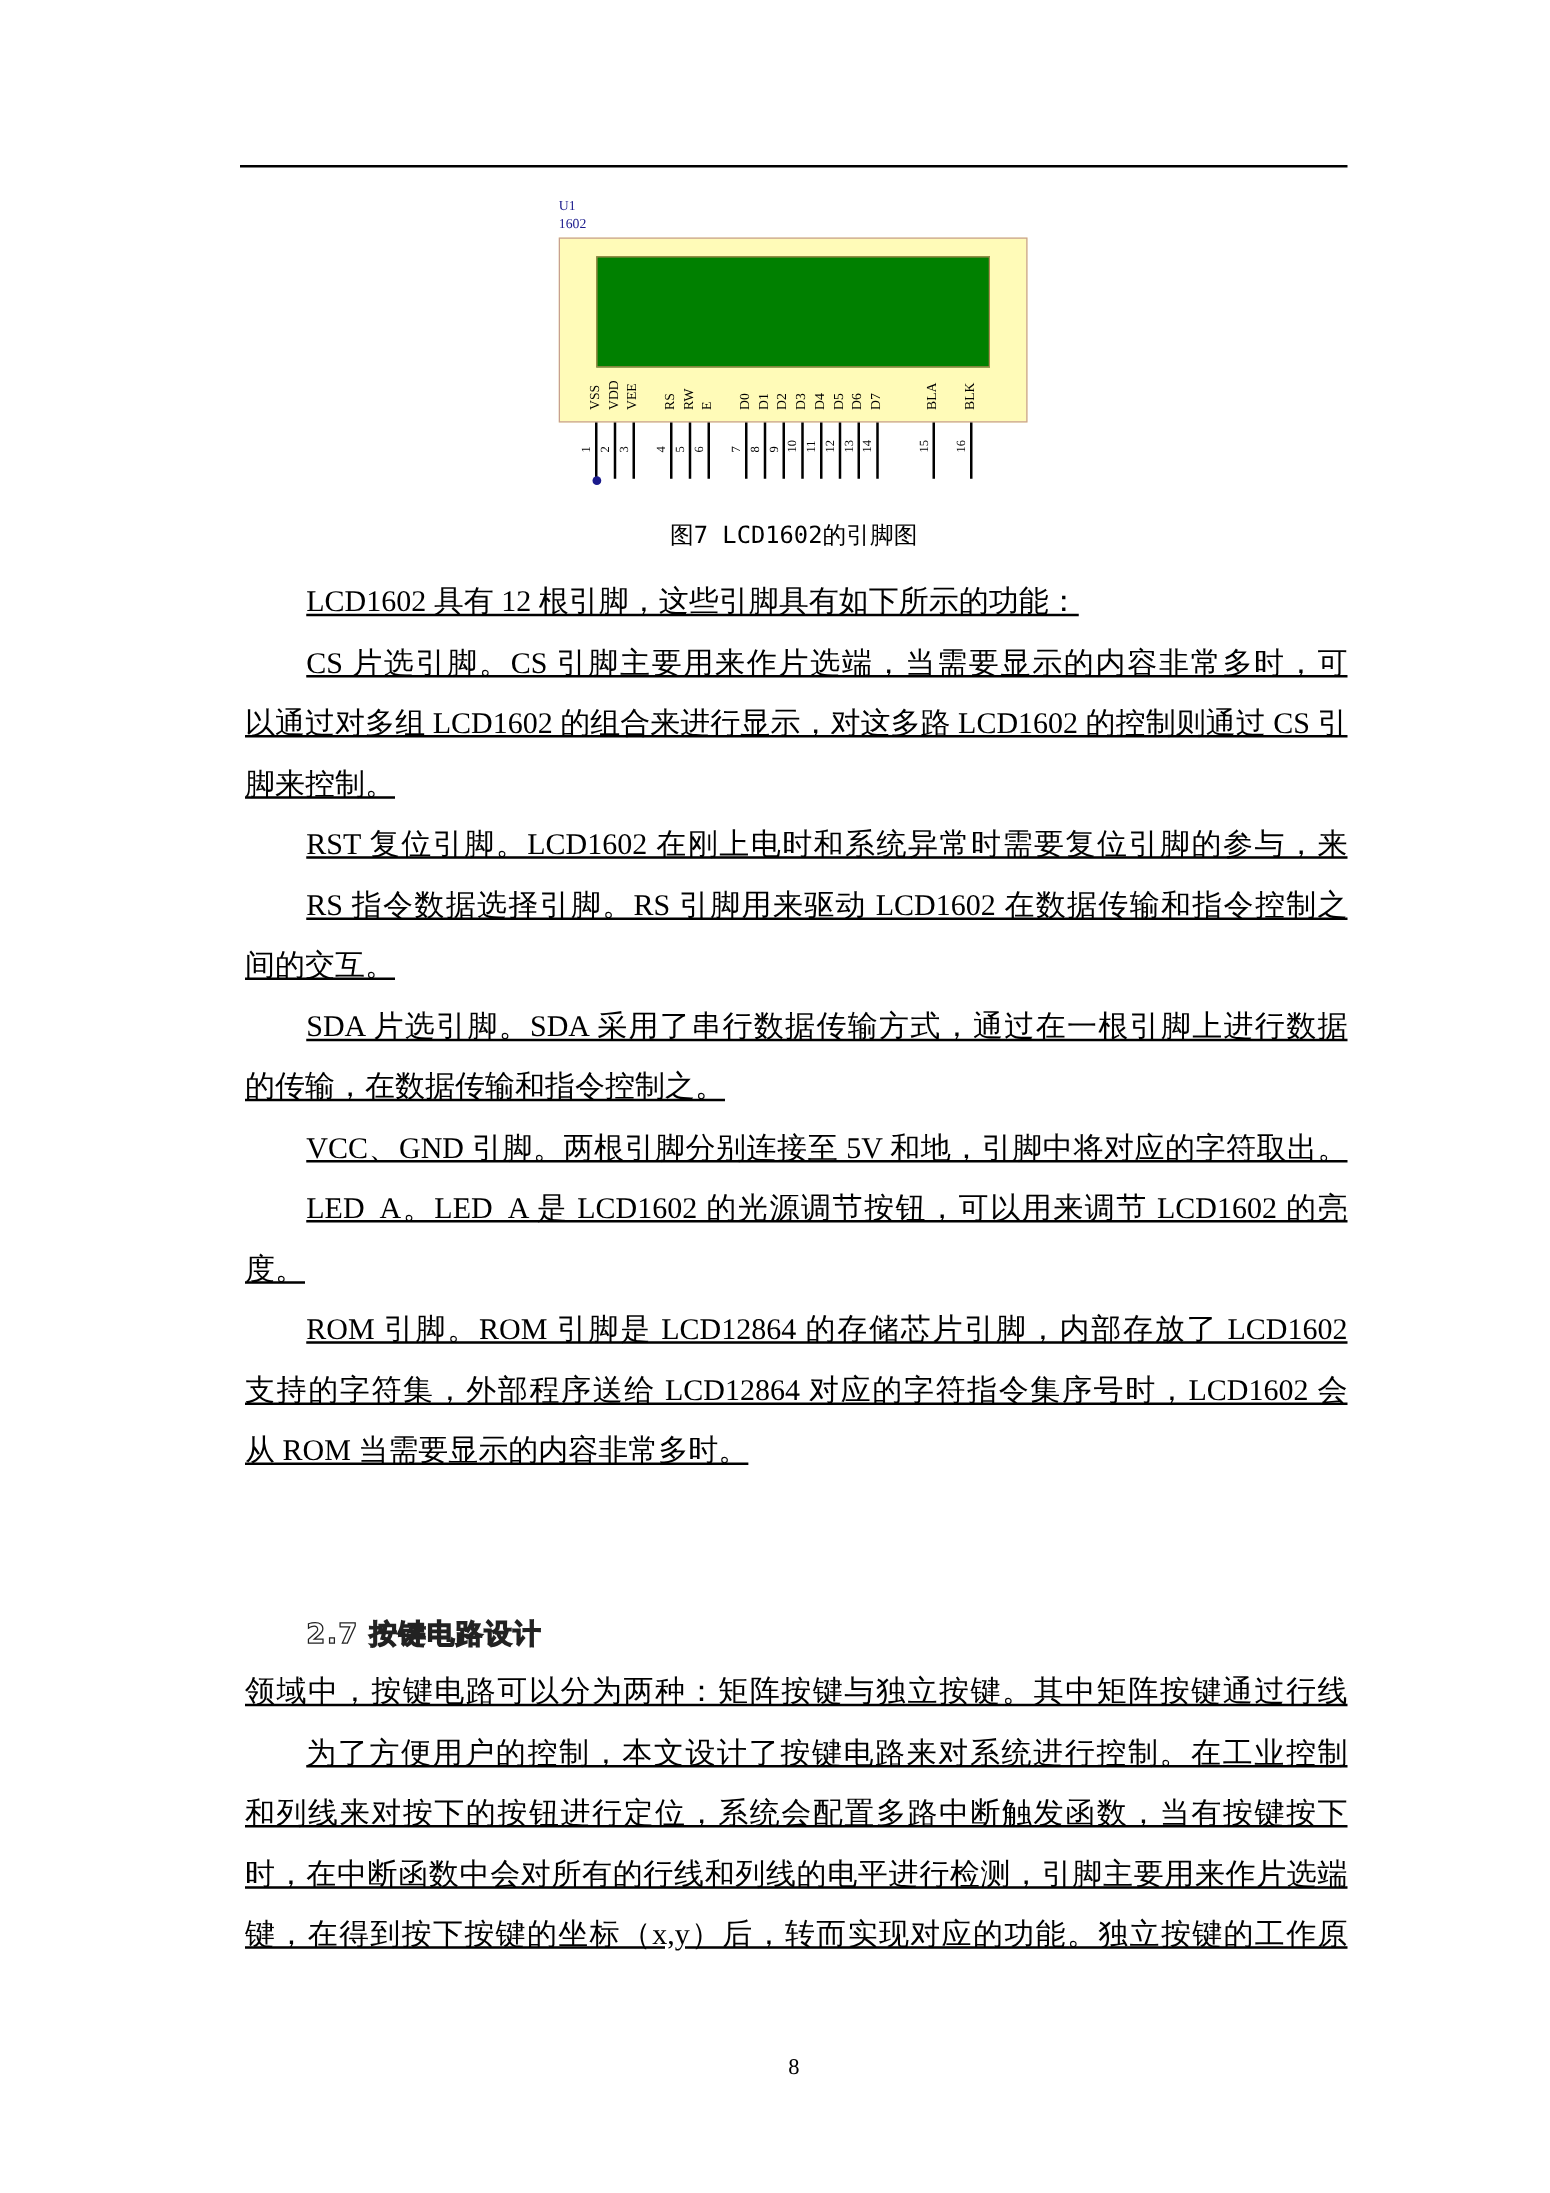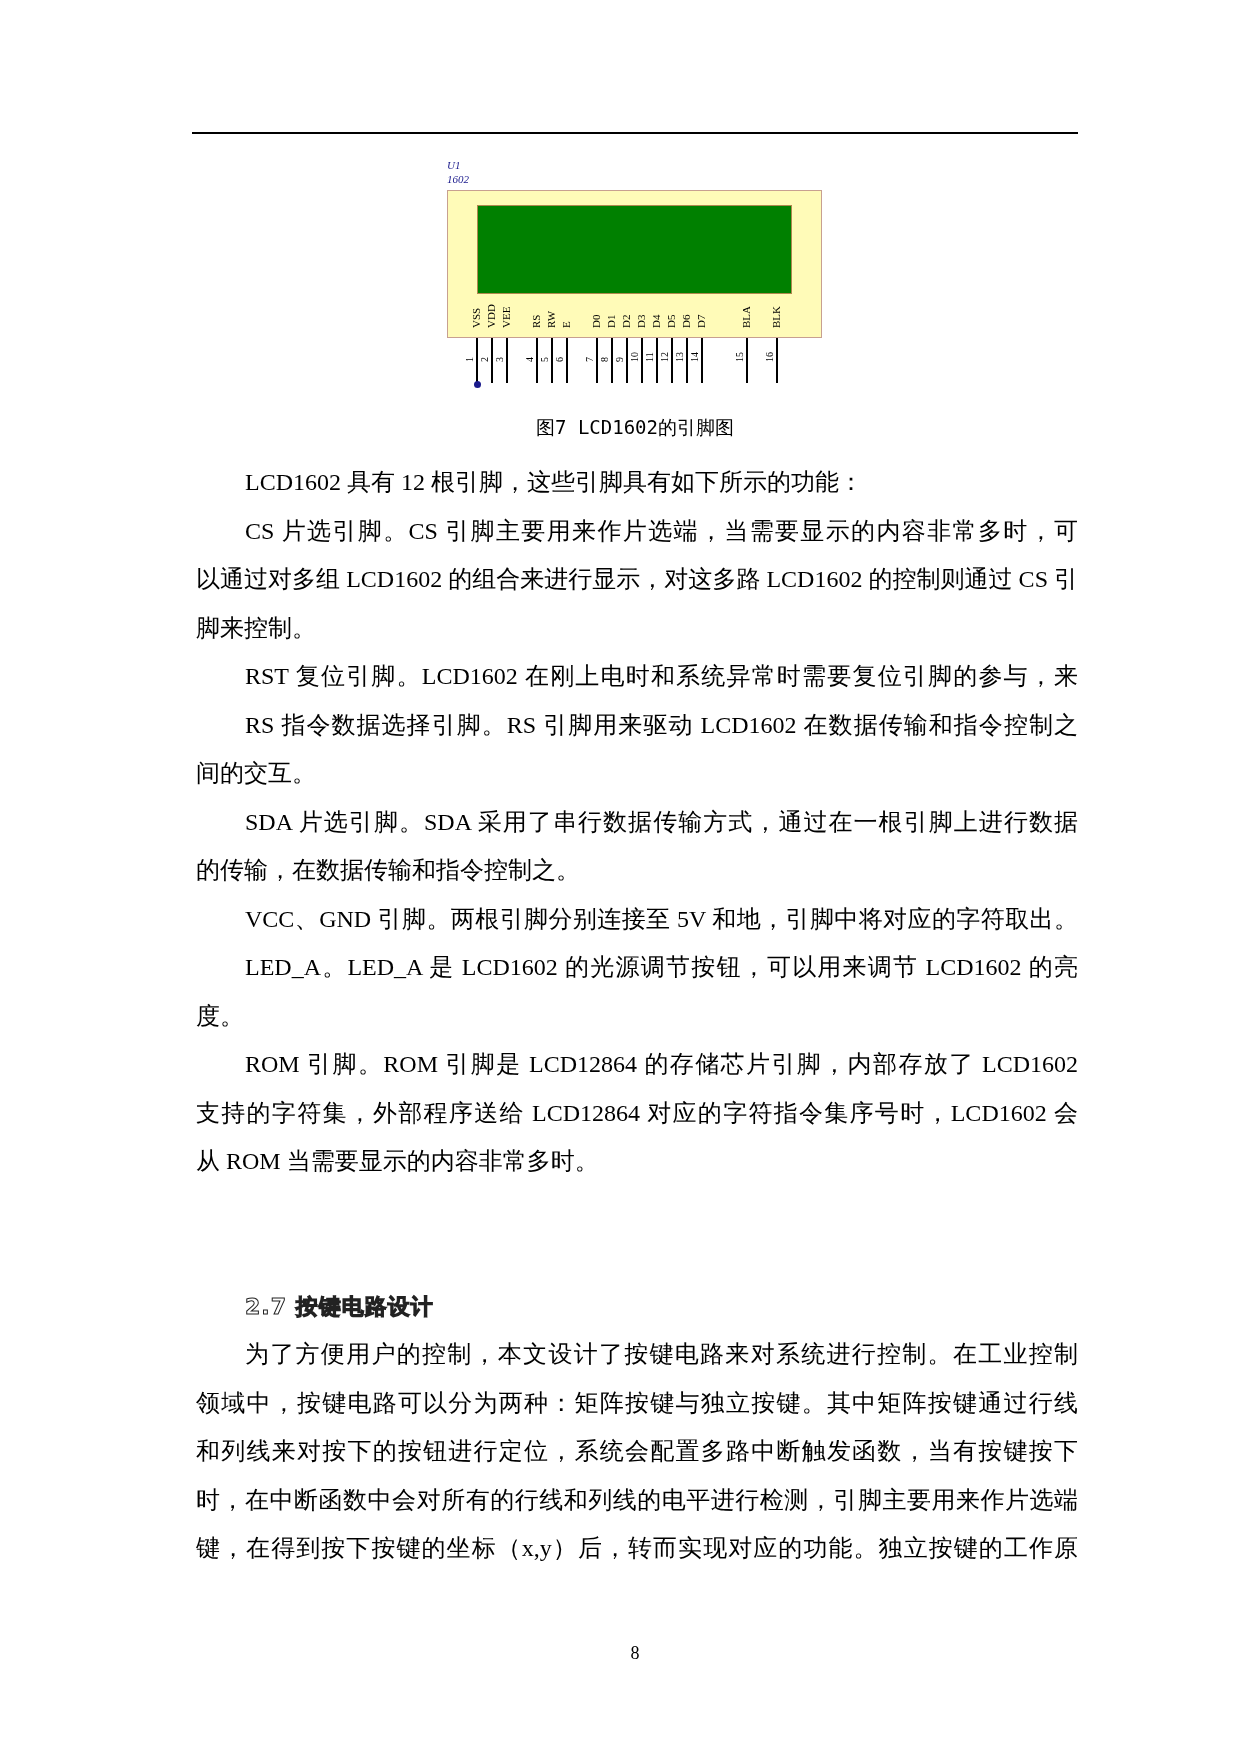--- a/index.html
+++ b/index.html
@@ -3,30 +3,30 @@
 <meta charset="utf-8">
 <style>
   html, body { margin: 0; padding: 0; }
   body {
     width: 1240px; height: 1754px; background: #ffffff; position: relative;
     font-family: "Liberation Serif", "DejaVu Serif", serif; color: #000;
     overflow: hidden;
   }
   .rule { position: absolute; left: 192px; top: 132px; width: 886px; height: 2px; background: #000; }
   .fig { position: absolute; left: 0; top: 0; width: 1240px; height: 400px; }
-  .u-label { position: absolute; left: 447px; font-size: 11px; color: #1a1a8c; line-height: 11px; font-family: "Liberation Serif", serif; font-style: italic; }
+  .u-label { position: absolute; left: 447px; font-size: 11px; color: #1a1a8c; line-height: 11px; font-family: "Liberation Serif", serif; }
   .lcd-box { position: absolute; left: 447px; top: 190px; width: 375px; height: 148px; background: #fffbb8; border: 1px solid #c8a090; box-sizing: border-box; }
   .lcd-screen { position: absolute; left: 477px; top: 205px; width: 315px; height: 89px; background: #008000; border: 1px solid #b08850; box-sizing: border-box; }
   .pin-line { position: absolute; width: 2px; background: #000; top: 338px; height: 45px; }
   .pin-num { position: absolute; top: 344px; font-size: 10px; transform: rotate(-90deg); transform-origin: left top; white-space: nowrap; font-family: "Liberation Serif", serif; }
   .pin-name { position: absolute; top: 328px; font-size: 11px; transform: rotate(-90deg); transform-origin: left top; white-space: nowrap; font-family: "Liberation Serif", serif; }
   .pin-dot { position: absolute; left: 474px; top: 381px; width: 7px; height: 7px; border-radius: 50%; background: #1a1a8c; }
   .caption { position: absolute; top: 415px; left: 0; width: 1270px; text-align: center; font-size: 19px; font-family: "DejaVu Sans Mono", "Liberation Mono", monospace; }
   .para { position: absolute; left: 196px; width: 882px; font-size: 24px; line-height: 48.5px; text-align: justify; }
-  .para .line { display: block; height: 48.5px; white-space: nowrap; text-align-last: justify; }
+  .para .line { display: block; height: 48.5px; white-space: nowrap; text-align-last: justify; text-decoration: underline; }
   .para .line.last { text-align-last: left; }
   .para .line.indent { padding-left: 49px; }
   .heading { position: absolute; left: 245px; top: 1292px; font-size: 22px; font-weight: bold; font-family: "DejaVu Sans", sans-serif; color: #fff; -webkit-text-stroke: 1px #222; letter-spacing: 1px; }
   .page-num { position: absolute; top: 1643px; left: 0; width: 1270px; text-align: center; font-size: 18px; }
 </style>
 </head>
 <body>
 
 <div class="rule"></div>
 
@@ -104,20 +104,20 @@
     <span class="line indent">LED_A。LED_A 是 LCD1602 的光源调节按钮，可以用来调节 LCD1602 的亮</span>
     <span class="line last">度。</span>
     <span class="line indent">ROM 引脚。ROM 引脚是 LCD12864 的存储芯片引脚，内部存放了 LCD1602</span>
     <span class="line">支持的字符集，外部程序送给 LCD12864 对应的字符指令集序号时，LCD1602 会</span>
     <span class="line last">从 ROM 当需要显示的内容非常多时。</span>
   </div>
 
 <div class="heading">2.7 按键电路设计</div>
 
 <div class="para" id="section-para" style="top:1330px">
+    <span class="line">领域中，按键电路可以分为两种：矩阵按键与独立按键。其中矩阵按键通过行线</span>
     <span class="line indent">为了方便用户的控制，本文设计了按键电路来对系统进行控制。在工业控制</span>
-    <span class="line">领域中，按键电路可以分为两种：矩阵按键与独立按键。其中矩阵按键通过行线</span>
     <span class="line">和列线来对按下的按钮进行定位，系统会配置多路中断触发函数，当有按键按下</span>
     <span class="line">时，在中断函数中会对所有的行线和列线的电平进行检测，引脚主要用来作片选端</span>
     <span class="line">键，在得到按下按键的坐标（x,y）后，转而实现对应的功能。独立按键的工作原</span>
   </div>
 
 <div class="page-num">8</div>
 
 </body></html>

